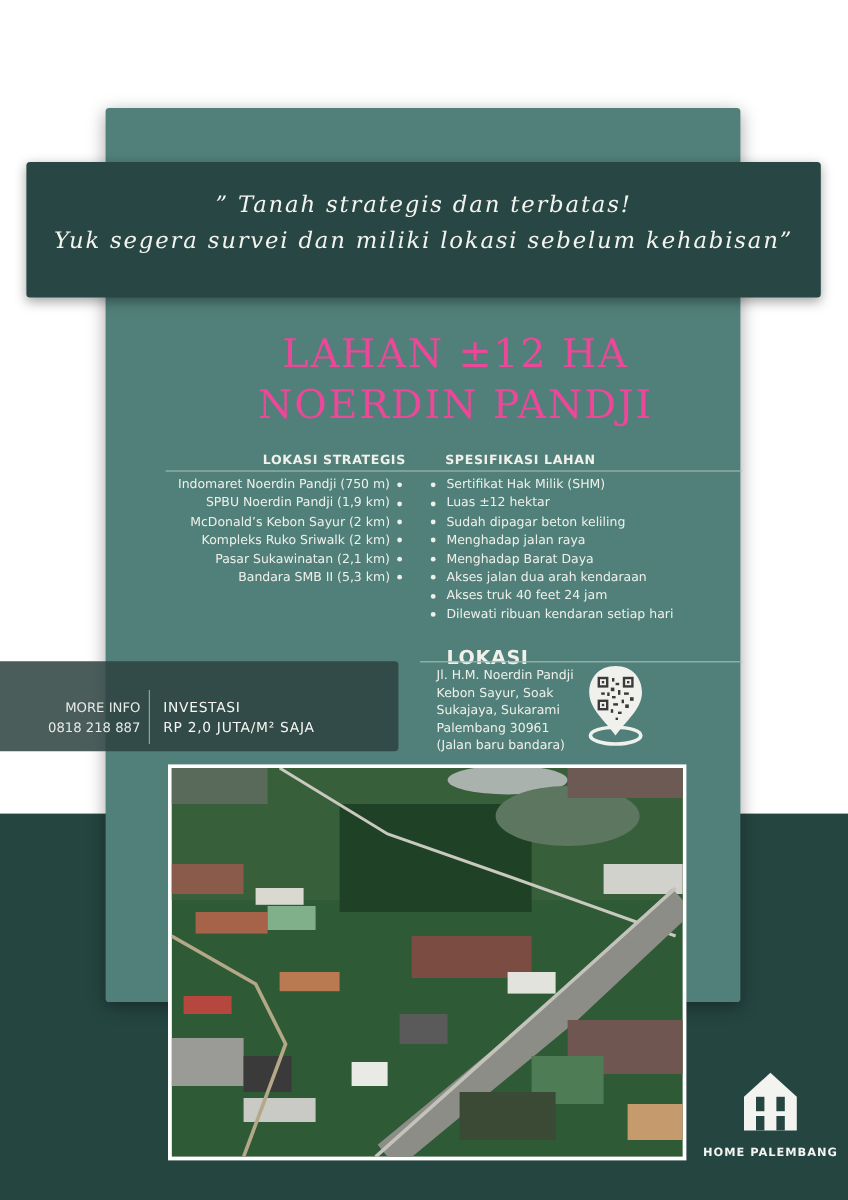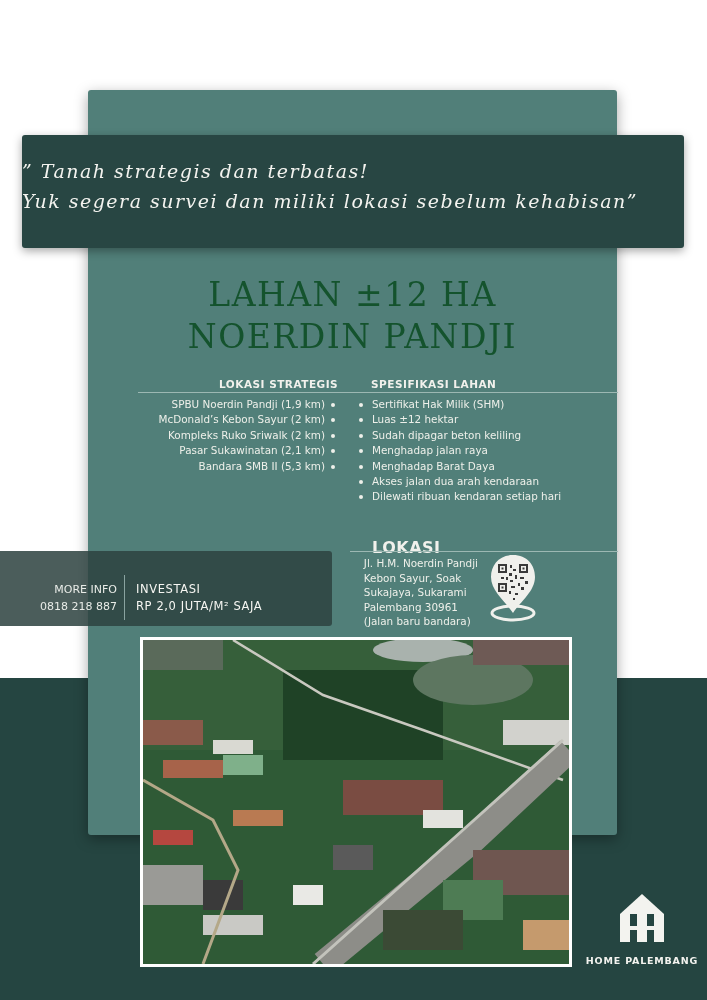--- a/index.html
+++ b/index.html
@@ -1,22 +1,22 @@
 <!DOCTYPE html>
 <html><head>
 <meta charset="utf-8">
 <style>
   html, body { margin:0; padding:0; }
   body { width:707px; height:1000px; position:relative; overflow:hidden; background:#ffffff; font-family:"DejaVu Sans", sans-serif; }
   .bottom-band { position:absolute; left:0; top:678px; width:707px; height:322px; background:#254541; }
   .card { position:absolute; left:88px; top:90px; width:529px; height:745px; background:#517f79; border-radius:3px; box-shadow:0 4px 14px rgba(0,0,0,0.35); }
-  .quote { position:absolute; left:22px; top:135px; width:662px; height:113px; background:#284643; border-radius:3px; box-shadow:0 3px 10px rgba(0,0,0,0.35); color:#f3f3ef; font-family:"DejaVu Serif", serif; font-style:italic; font-size:19px; letter-spacing:1.5px; }
+  .quote { position:absolute; left:22px; top:135px; width:662px; height:113px; background:#284643; border-radius:3px; box-shadow:0 3px 10px rgba(0,0,0,0.35); color:#f3f3ef; text-align:center; font-family:"DejaVu Serif", serif; font-style:italic; font-size:19px; letter-spacing:1.5px; }
   .quote .l1 { position:absolute; left:0; right:0; top:25px; }
   .quote .l2 { position:absolute; left:0; right:0; top:55px; }
-  .title { position:absolute; left:88px; width:529px; text-align:center; color:#14532d; font-family:"DejaVu Serif", serif; font-size:33px; letter-spacing:1.5px; }
+  .title { position:absolute; left:88px; width:529px; text-align:center; color:#ec4899; font-family:"DejaVu Serif", serif; font-size:33px; letter-spacing:1.5px;padding-left:27px; }
   .title.t1 { top:275px; }
   .title.t2 { top:317px; }
   .col-head { position:absolute; top:378px; font-size:10.5px; letter-spacing:0.5px; color:#f1f1ec; font-weight:bold; }
   .rule { position:absolute; left:138px; top:392px; width:480px; height:1px; background:#9cb8b3; }
   .list-left { position:absolute; right:372px; top:397px; text-align:right; color:#eef0ea; font-size:10.4px; line-height:15.4px; }
   .list-left .row .dot, .list-right .row .dot { display:inline-block; width:4px; height:4px; border-radius:50%; background:#eef0ea; vertical-align:middle; }
   .list-left .row .dot { margin-left:6px; }
   .list-right { position:absolute; left:359px; top:397px; color:#eef0ea; font-size:10.4px; line-height:15.4px; }
   .list-right .row .dot { margin-right:9px; }
   .info-bar { position:absolute; left:0; top:551px; width:332px; height:75px; background:rgba(45,66,64,0.86); border-radius:0 3px 3px 0; }
@@ -46,34 +46,36 @@
 </div>
 
 <div class="title t1">LAHAN ±12 HA</div>
 <div class="title t2">NOERDIN PANDJI</div>
 
 <div class="col-head" style="left:219px;">LOKASI STRATEGIS</div>
 <div class="col-head" style="left:371px;">SPESIFIKASI LAHAN</div>
 <div class="rule"></div>
 
 <div class="list-left">
+  <div class="row"><span>Indomaret Noerdin Pandji (750 m)</span><span class="dot"></span></div>
   <div class="row"><span>SPBU Noerdin Pandji (1,9 km)</span><span class="dot"></span></div>
   <div class="row"><span>McDonald’s Kebon Sayur (2 km)</span><span class="dot"></span></div>
   <div class="row"><span>Kompleks Ruko Sriwalk (2 km)</span><span class="dot"></span></div>
   <div class="row"><span>Pasar Sukawinatan (2,1 km)</span><span class="dot"></span></div>
   <div class="row"><span>Bandara SMB II (5,3 km)</span><span class="dot"></span></div>
 </div>
 
 <div class="list-right">
   <div class="row"><span class="dot"></span><span>Sertifikat Hak Milik (SHM)</span></div>
   <div class="row"><span class="dot"></span><span>Luas ±12 hektar</span></div>
   <div class="row"><span class="dot"></span><span>Sudah dipagar beton keliling</span></div>
   <div class="row"><span class="dot"></span><span>Menghadap jalan raya</span></div>
   <div class="row"><span class="dot"></span><span>Menghadap Barat Daya</span></div>
   <div class="row"><span class="dot"></span><span>Akses jalan dua arah kendaraan</span></div>
+  <div class="row"><span class="dot"></span><span>Akses truk 40 feet 24 jam</span></div>
   <div class="row"><span class="dot"></span><span>Dilewati ribuan kendaran setiap hari</span></div>
 </div>
 
 <div class="info-bar">
   <div class="info-left">
     <div>MORE INFO</div>
     <div>0818 218 887</div>
   </div>
   <div class="info-div"></div>
   <div class="info-right">

